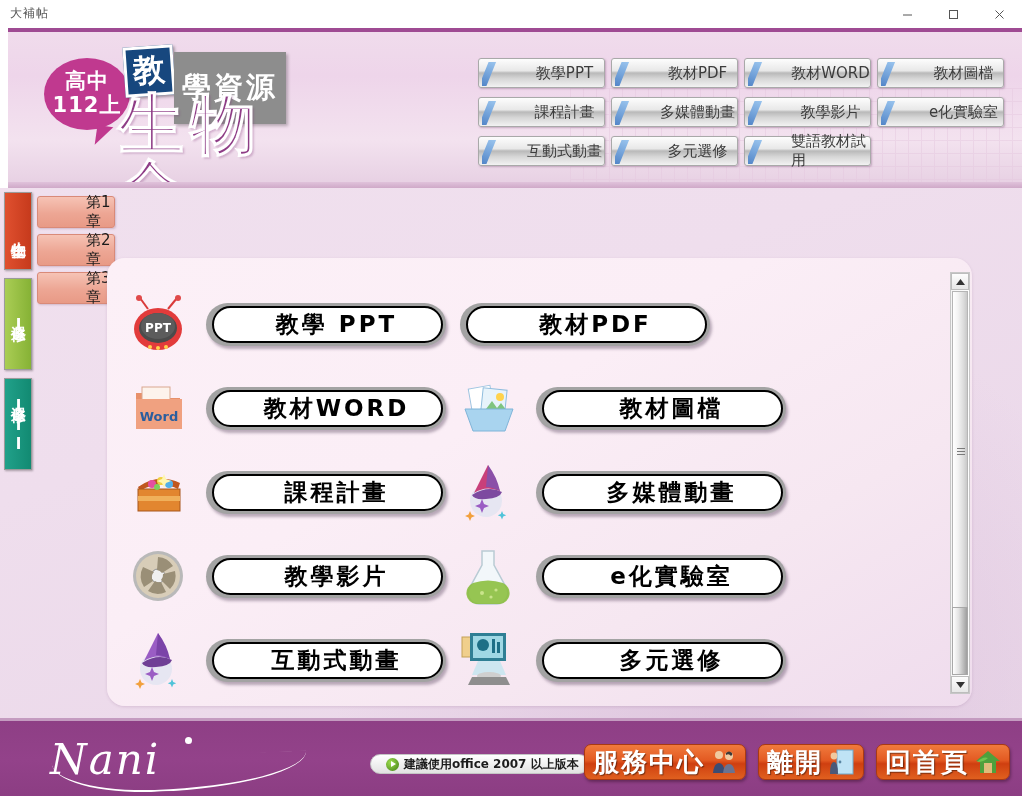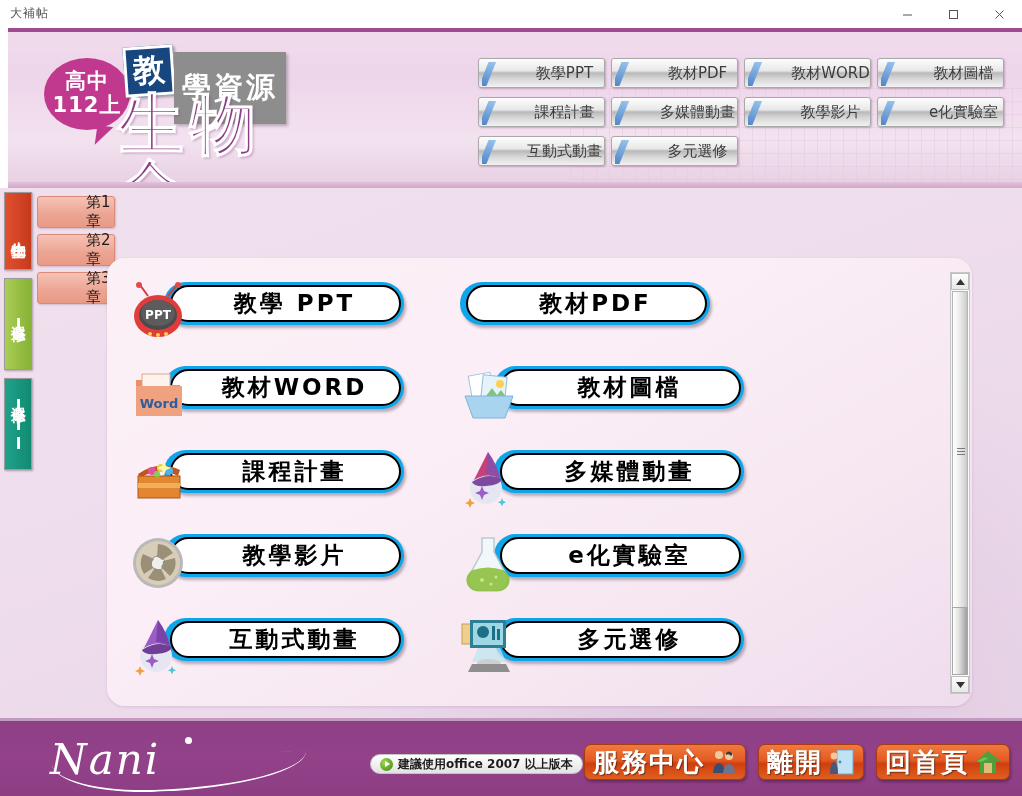--- a/index.html
+++ b/index.html
@@ -77,23 +77,23 @@
     border:1px solid #d98a78;box-sizing:border-box;color:#1b1b1b;font-size:15px;
     display:flex;align-items:center;justify-content:center;box-shadow:1px 1px 2px rgba(120,70,100,.25);padding-left:48px;}
 
   
   .panel{position:absolute;left:107px;top:258px;width:865px;height:448px;border-radius:18px;
     background:linear-gradient(150deg,#fcf0f7 0%,#fbeef6 40%,#f6e7f1 70%,#efdced 100%);
     box-shadow:0 1px 3px rgba(150,110,150,.25);}
 
   .menu{position:absolute;left:130px;top:282px;width:750px;
     display:grid;grid-template-columns:330px 330px;column-gap:0px;row-gap:0px;}
-  .mitem{position:relative;height:84px;display:flex;align-items:flex-start;}
+  .mitem{position:relative;height:84px;display:flex;align-items:center;gap:42px;}
   .mitem .ico{position:relative;width:58px;height:58px;flex:0 0 58px;z-index:3;margin-right:-24px;}
-  .pill{position:relative;flex:0 0 240px;height:43px;border-radius:22px;background:#0ea5e9;
+  .pill{position:relative;flex:0 0 240px;height:43px;border-radius:22px;background:#a3a3a3;
     box-shadow:2px 3px 3px rgba(60,40,70,.35);display:flex;align-items:center;justify-content:center;}
   .pill .inner{position:absolute;left:6px;top:3px;right:3px;bottom:3px;border-radius:19px;
     background:#ffffff;border:2px solid #000;box-sizing:border-box;
     display:flex;align-items:center;justify-content:center;}
   .pill .txt{font-size:23px;font-weight:bold;color:#000;letter-spacing:3px;padding-left:18px;}
   .mitem.right .pill{flex:0 0 250px;}
 
   
   .scroll{position:absolute;left:950px;top:272px;width:20px;height:422px;
     background:linear-gradient(90deg,#f4f4f4,#ffffff);border:1px solid #c7c7c7;box-sizing:border-box;}
@@ -115,21 +115,21 @@
     border-top:3px solid #c49bc0;}
   .nani{position:absolute;left:40px;top:12px;width:270px;height:56px;}
   .nani .sig{position:absolute;left:10px;top:2px;font-size:42px;font-style:italic;color:#fff;
     font-family:"DejaVu Serif","Liberation Serif",serif;letter-spacing:2px;}
   .nani .swoosh{position:absolute;left:12px;top:22px;width:255px;height:34px;
     border-bottom:2px solid #fff;border-radius:0 0 60% 40%/0 0 100% 90%;transform:rotate(-2deg);}
   .nani .dot{position:absolute;left:145px;top:4px;width:7px;height:7px;border-radius:50%;background:#fff;}
 
   .officebadge{position:absolute;left:370px;top:754px;height:20px;border-radius:10px;
     background:linear-gradient(180deg,#ffffff,#e2e2e2);border:1px solid #c5c5c5;box-sizing:border-box;
-    display:flex;align-items:center;padding:0 9px 0 9px;font-size:12px;font-weight:bold;color:#1b1b1b;}
+    display:flex;align-items:center;padding:0 9px 0 15px;font-size:12px;font-weight:bold;color:#1b1b1b;}
   .playcircle{width:13px;height:13px;border-radius:50%;background:radial-gradient(circle at 35% 35%,#9ddc4f,#3f7d12);
     margin-right:5px;position:relative;flex:0 0 13px;}
   .playcircle:after{content:"";position:absolute;left:4.5px;top:3px;border-left:5px solid #fff;
     border-top:3.5px solid transparent;border-bottom:3.5px solid transparent;}
 
   .fbtns{position:absolute;right:12px;top:744px;display:flex;gap:12px;}
   .fbtn{position:relative;height:36px;border-radius:7px;
     background:linear-gradient(180deg,#f07a3d 0%,#e35a22 45%,#cf3f10 55%,#e0601f 100%);
     border:1px solid #a93a12;box-sizing:border-box;display:flex;align-items:center;padding:0 8px;
     box-shadow:1px 2px 3px rgba(40,10,30,.4);}
@@ -211,20 +211,24 @@
         <span class="lbl">e化實驗室</span>
       </div>
       <div class="hbtn">
         <span class="slash"></span>
         <span class="lbl">互動式動畫</span>
       </div>
       <div class="hbtn">
         <span class="slash"></span>
         <span class="lbl">多元選修</span>
       </div>
+      <div class="hbtn">
+        <span class="slash"></span>
+        <span class="lbl">雙語教材試用</span>
+      </div>
     </div>
     <div class="header-bottom"></div>
   </div>
 
   <div class="bodyarea"></div>
 
   <div class="sidebar">
     <div class="vtab t1">生物全</div>
     <div class="vtab t2">選修I</div>
     <div class="vtab t3">選修III</div>

